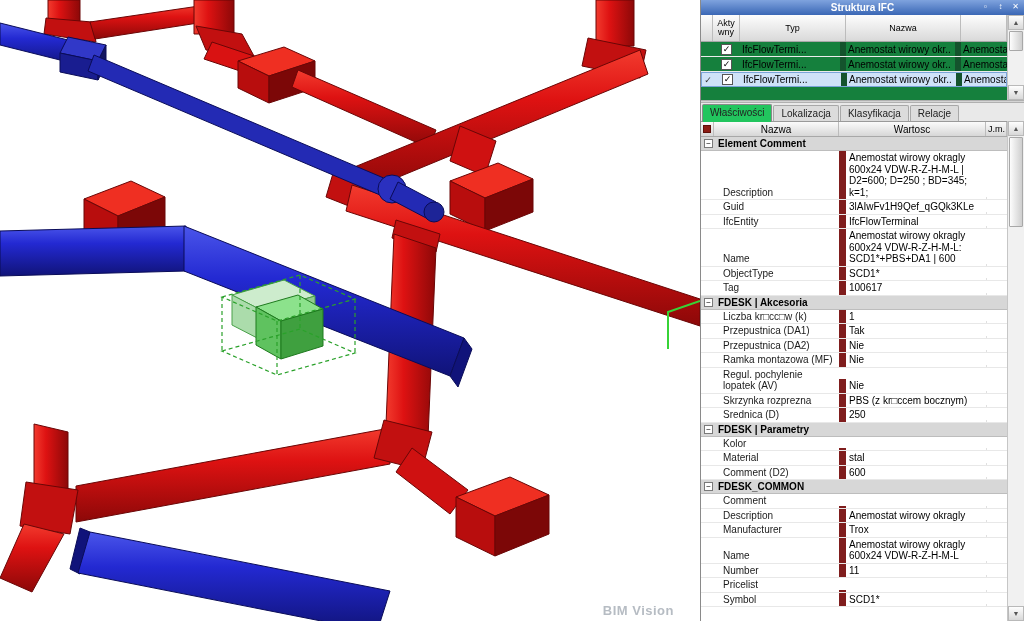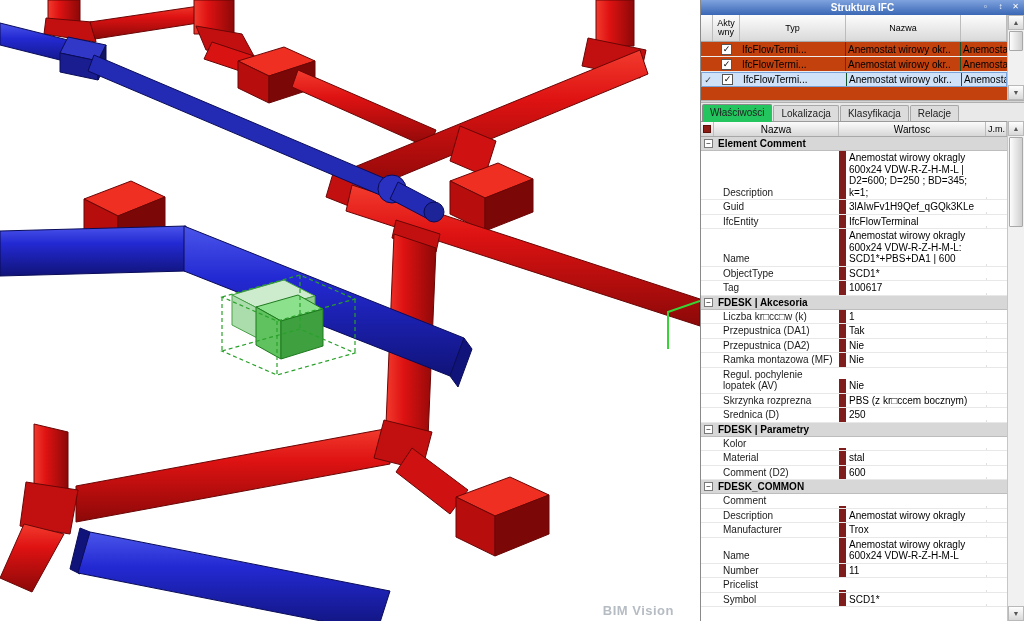--- a/index.html
+++ b/index.html
@@ -15,31 +15,31 @@
   .gLight{stroke:#4aa04a;stroke-width:1;stroke-linejoin:round}
   .gDark{stroke:#1e7a1e;stroke-width:1;stroke-linejoin:round}
   .dash{fill:none;stroke:#2aa12a;stroke-width:1.2;stroke-dasharray:4 3}
 
   
   #panel{position:absolute;left:700px;top:0;width:324px;height:621px;background:#fff;border-left:1px solid #8a8a8a;display:flex;flex-direction:column;font-size:10px}
   #titlebar{flex:0 0 15px;height:15px;background:linear-gradient(#7fa3de,#3a67b5);color:#fff;font-weight:bold;text-align:center;line-height:15px;position:relative;font-size:10px}
   #titlebar .ctrls{position:absolute;right:2px;top:1px;display:flex;gap:2px}
   #titlebar .ctrls span{display:inline-block;width:13px;height:12px;line-height:12px;font-size:8px;font-weight:normal;text-align:center;color:#fff}
 
-  #tree{position:relative;flex:0 0 85px;background:#c2410c}
+  #tree{position:relative;flex:0 0 85px;background:#15803d}
   #tree-header{display:flex;height:27px;margin-right:17px;background:linear-gradient(#fdfdfd,#d9d9d9);border-bottom:1px solid #a8a8a8;font-size:9px;text-align:center}
   .th{border-right:1px solid #bcbcbc;display:flex;align-items:center;justify-content:center;line-height:9px;padding:0 1px}
   .c0{flex:0 0 12px}.c1{flex:0 0 27px}.c2{flex:0 0 106px}.c3{flex:0 0 115px}.c4{flex:1}
   #tree-body{position:absolute;left:0;top:27px;right:17px;bottom:0;overflow:hidden}
   .trow{display:flex;height:15px;border-bottom:1px solid #ececec;align-items:center}
   .trow.sel{background:#cfe2f8;border:1px solid #7aa4d9}
   .tc{overflow:hidden;white-space:nowrap;padding:0 2px;font-size:10px;height:100%;display:flex;align-items:center}
   .tc.c0{justify-content:center;font-size:9px;color:#333;padding:0}
   .tc.c1{justify-content:center}
-  .tc.c2,.tc.c3{border-right:1px solid #14532d}
+  .tc.c2,.tc.c3{border-right:6px solid #14532d}
   .cb{display:inline-block;width:11px;height:11px;border:1px solid #555;background:#fff;line-height:9px;font-size:9px;text-align:center}
 
   #splitter{flex:0 0 3px;background:#d4d4d4;border-top:1px solid #b0b0b0;border-bottom:1px solid #b0b0b0}
 
   #props{flex:1;position:relative;display:flex;flex-direction:column;background:#fff;overflow:hidden}
   #tabs-bar{flex:0 0 18px;background:#e9e9e9;display:flex;align-items:flex-end;padding-left:1px;border-bottom:1px solid #9a9a9a}
   .tab{padding:2px 7px;font-size:10px;border:1px solid #a8a8a8;border-bottom:none;background:#dcdcdc;margin-right:1px;height:16px;line-height:12px;border-radius:2px 2px 0 0;color:#222;position:relative}
   .tab.active{background:#22c55e;height:18px;top:1px;z-index:2;border-color:#8a8a8a}
 
   #grid-header{flex:0 0 15px;display:flex;height:15px;margin-right:17px;background:linear-gradient(#fbfbfb,#d7d7d7);border-bottom:1px solid #a8a8a8}

